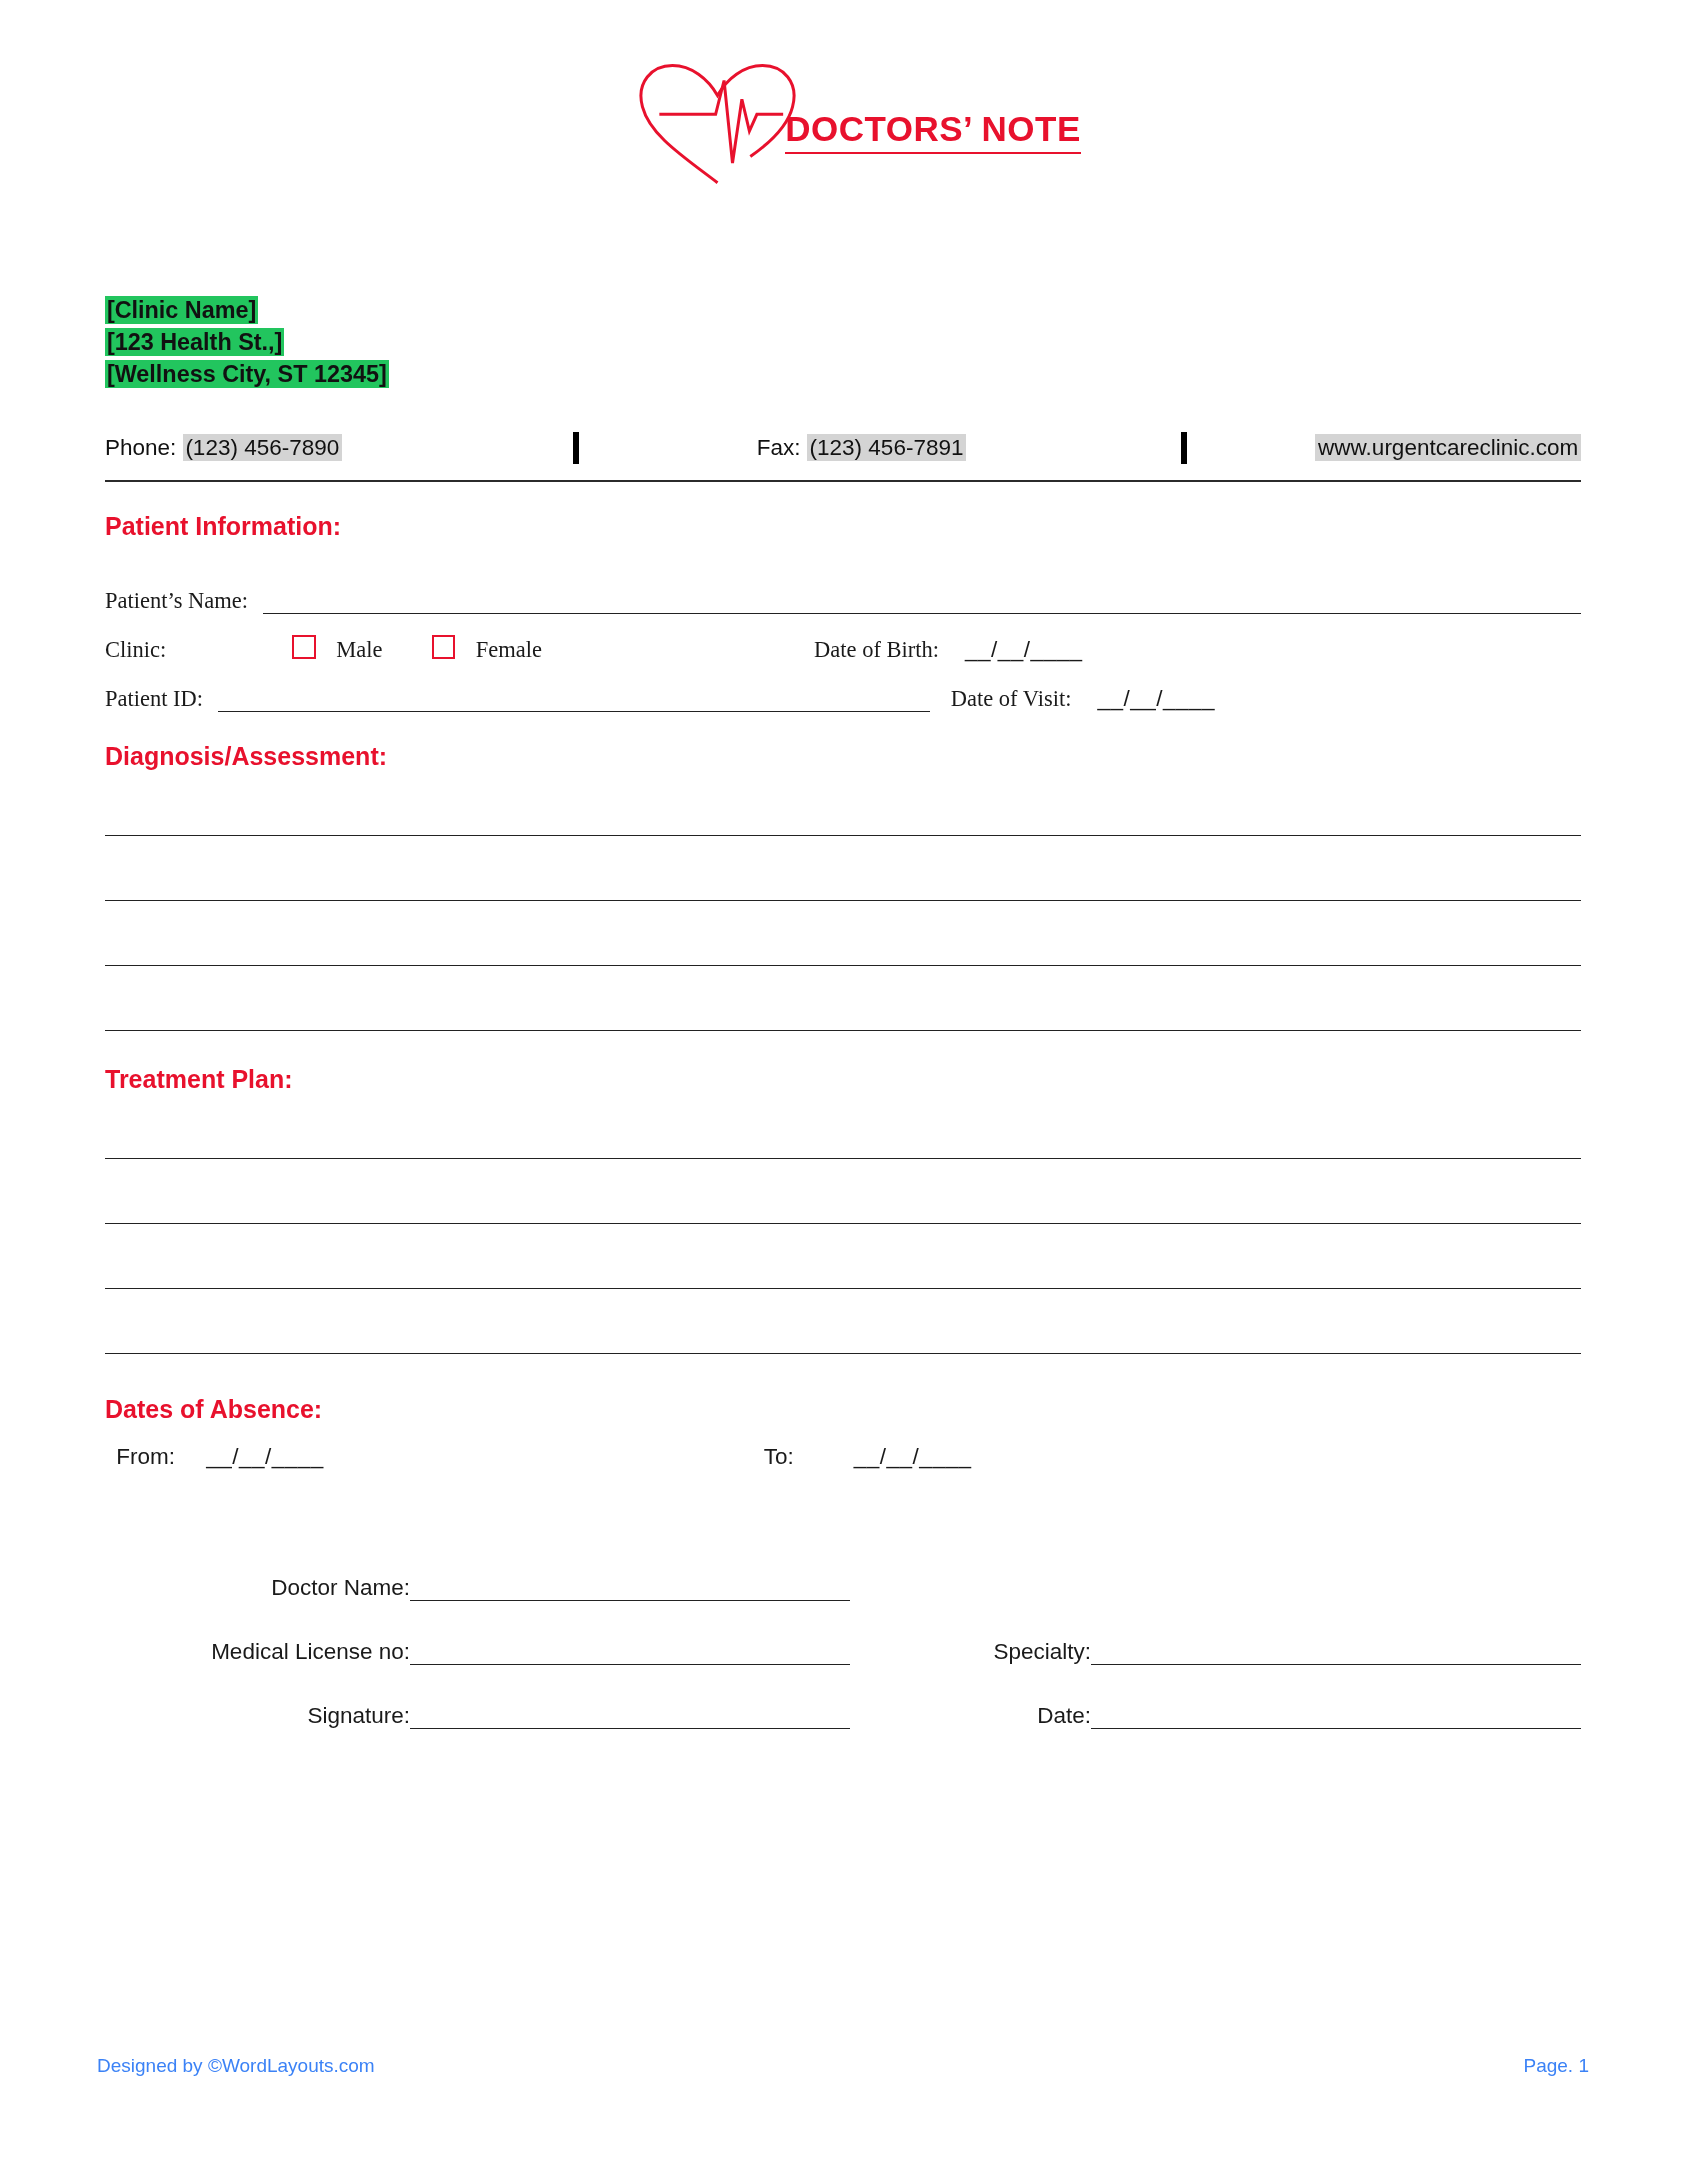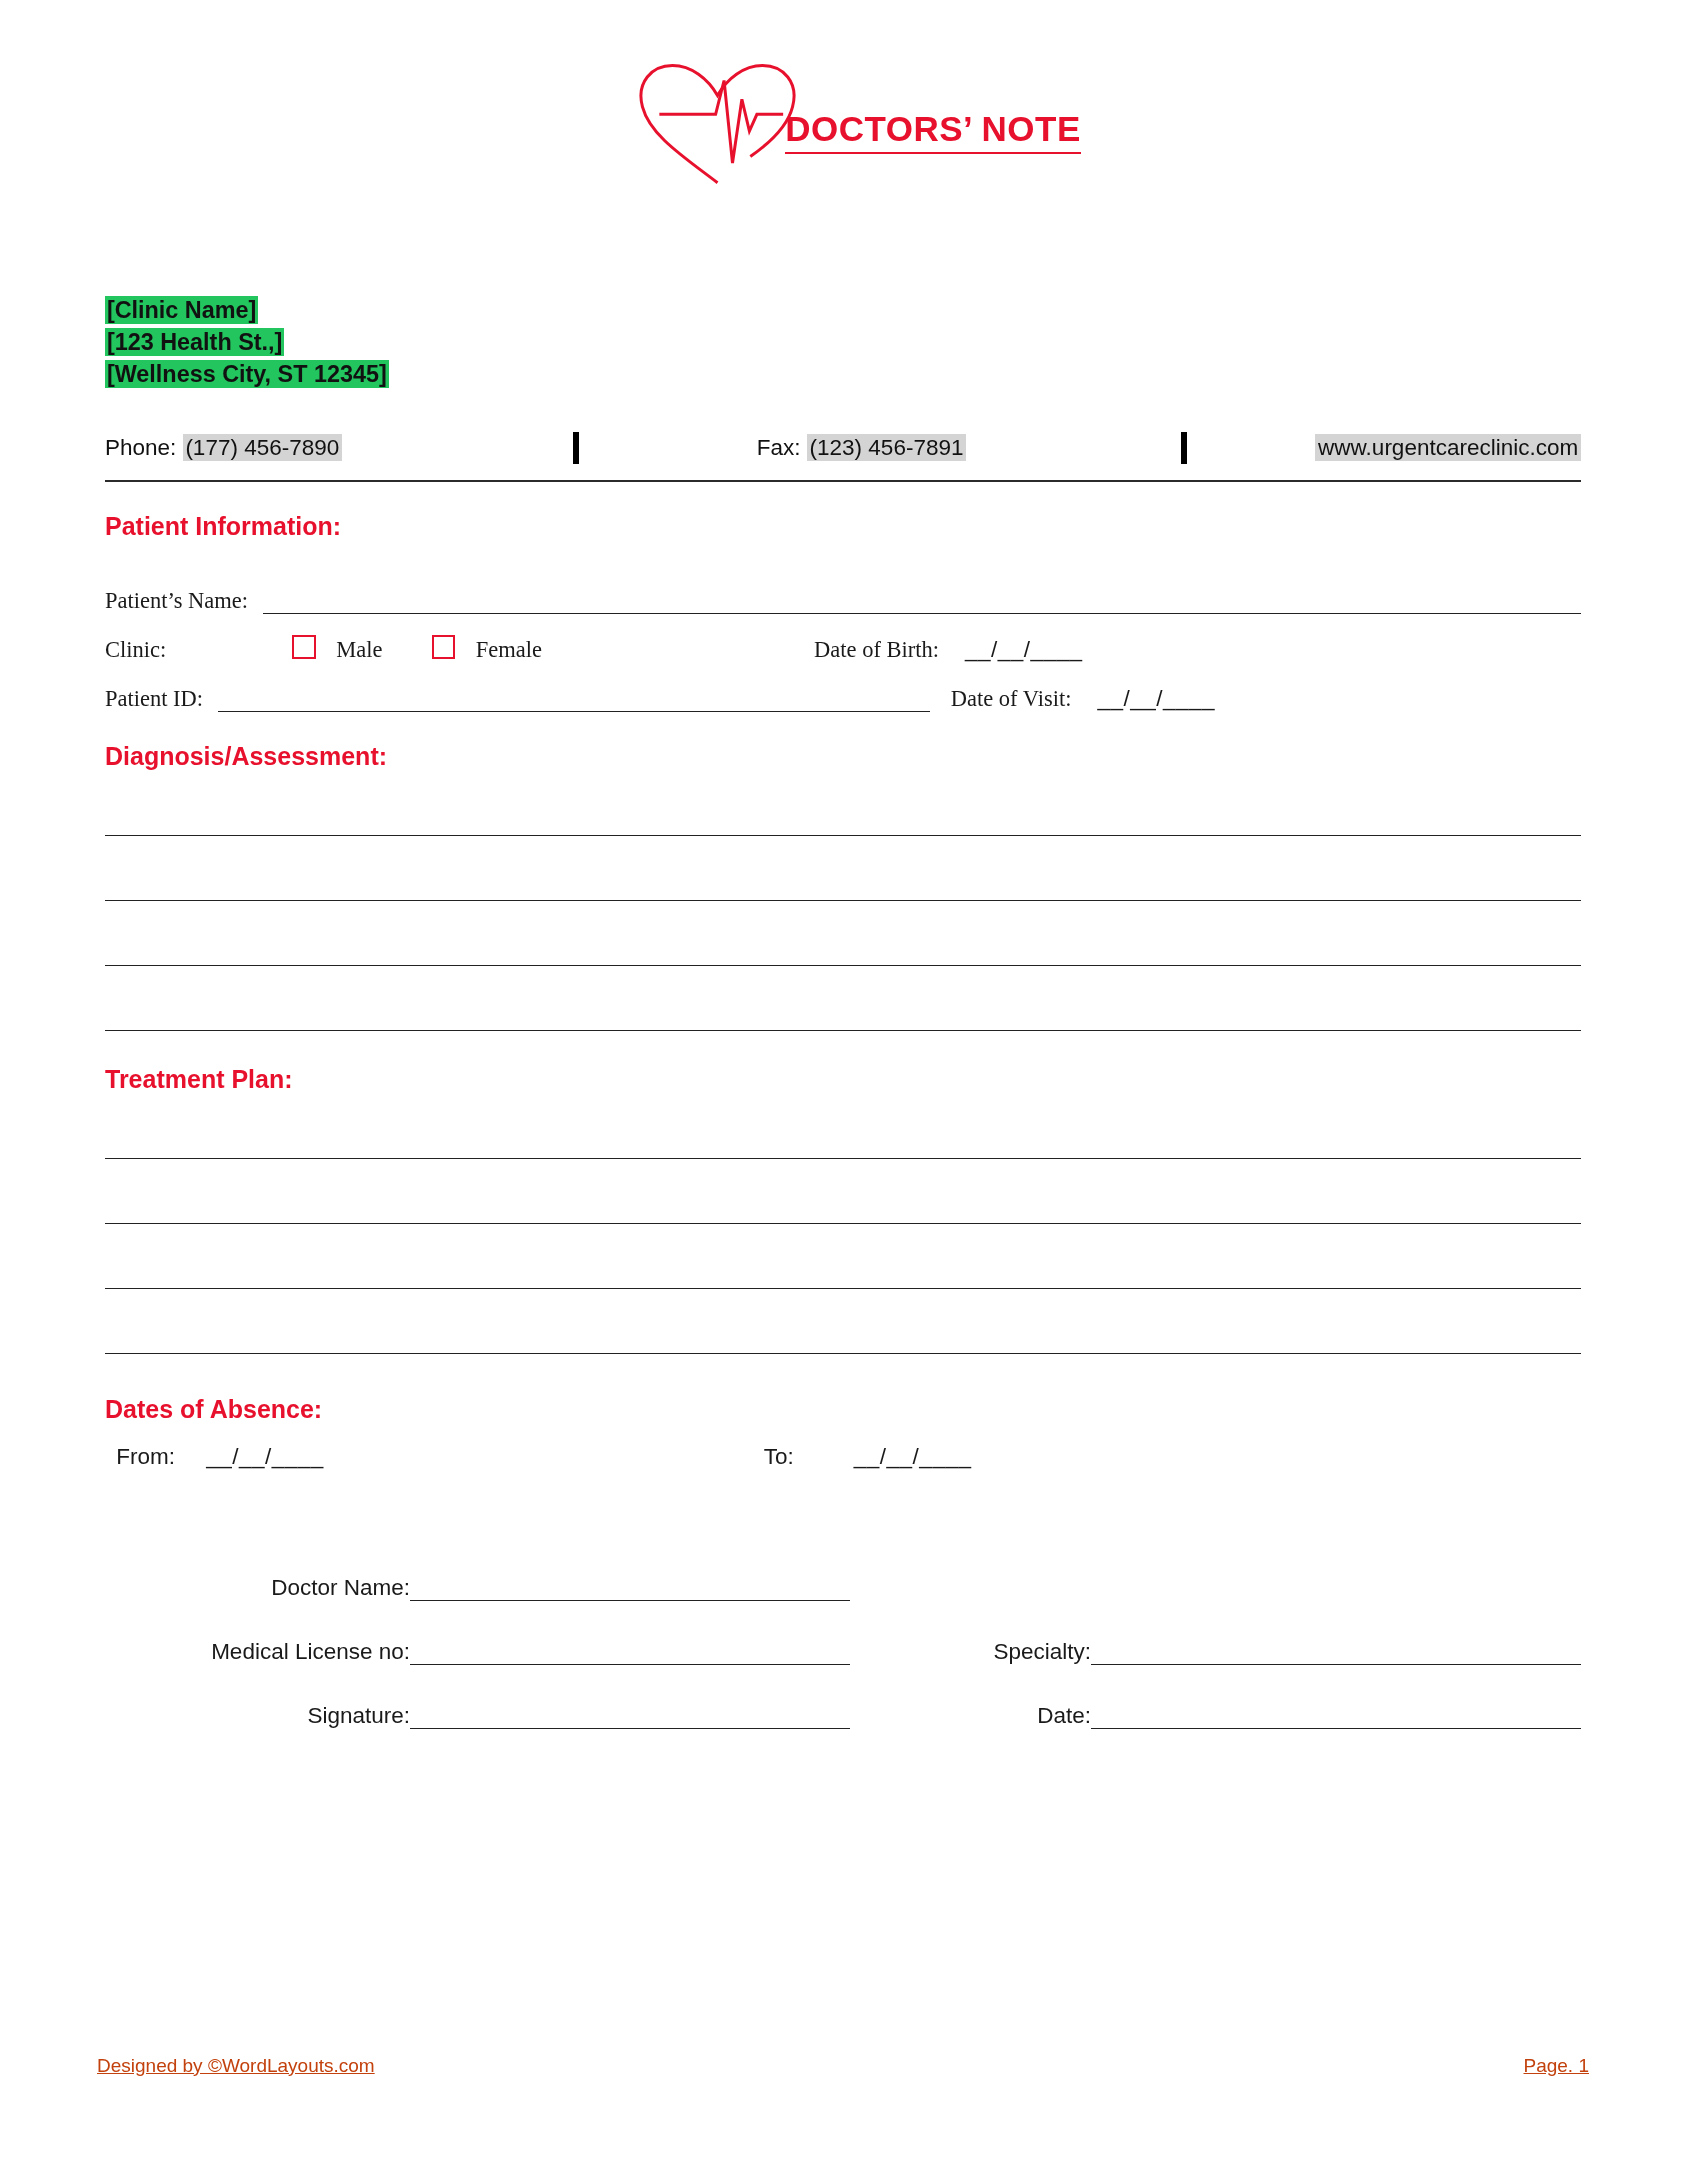--- a/index.html
+++ b/index.html
@@ -179,22 +179,21 @@
 
   
   .footer {
     position: absolute;
     left: 97px;
     right: 97px;
     bottom: 105px;
     display: flex;
     justify-content: space-between;
     font-size: 19px;
-    color: #c2410c;
-    text-decoration: underline;
+    color: #3b82f6;
   }
 </style>
 </head>
 <body>
 
 <div class="page">
 
   <div class="header">
     <div class="logo-wrap">
       <span>
@@ -212,21 +211,21 @@
 
   <div class="clinic-block">
     <div class="clinic-line"><span class="hl">[Clinic Name]</span></div>
     <div class="clinic-line"><span class="hl">[123 Health St.,]</span></div>
     <div class="clinic-line"><span class="hl">[Wellness City, ST 12345]</span></div>
   </div>
 
   <div class="contact-row">
     <div class="contact-phone">
       <span>Phone:</span>
-      <span class="hl-grey">(177) 456-7890</span>
+      <span class="hl-grey">(123) 456-7890</span>
     </div>
     <span class="contact-sep"></span>
     <div class="contact-fax">
       <span>Fax:</span>
       <span class="hl-grey">(123) 456-7891</span>
     </div>
     <span class="contact-sep"></span>
     <div class="contact-web">
       <span class="hl-grey">www.urgentcareclinic.com</span>
     </div>

